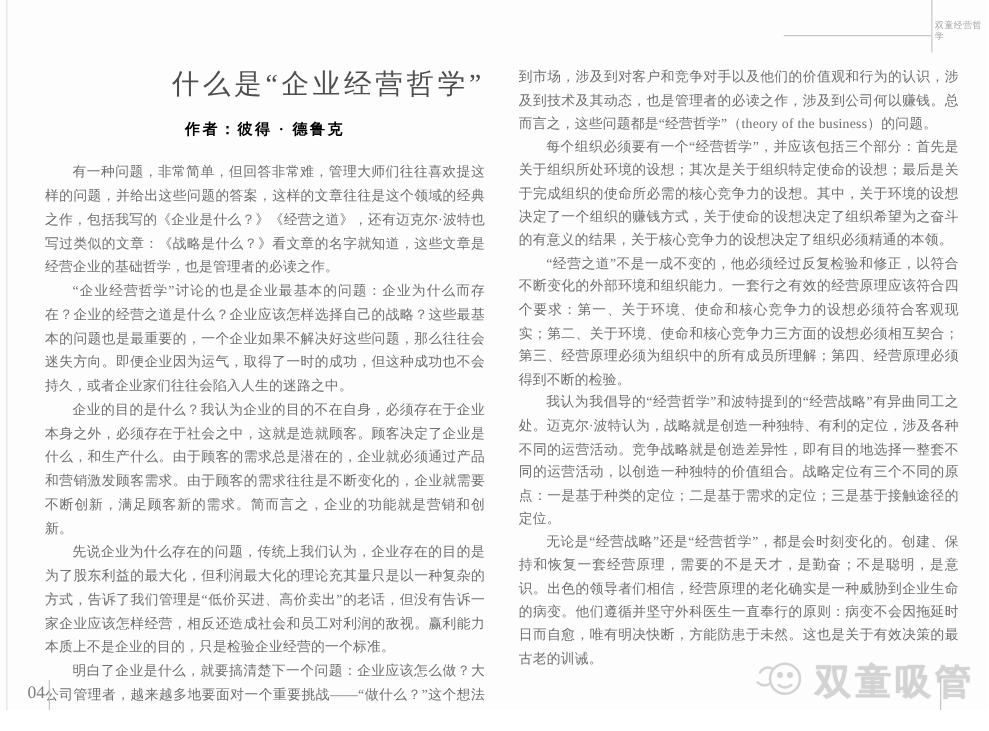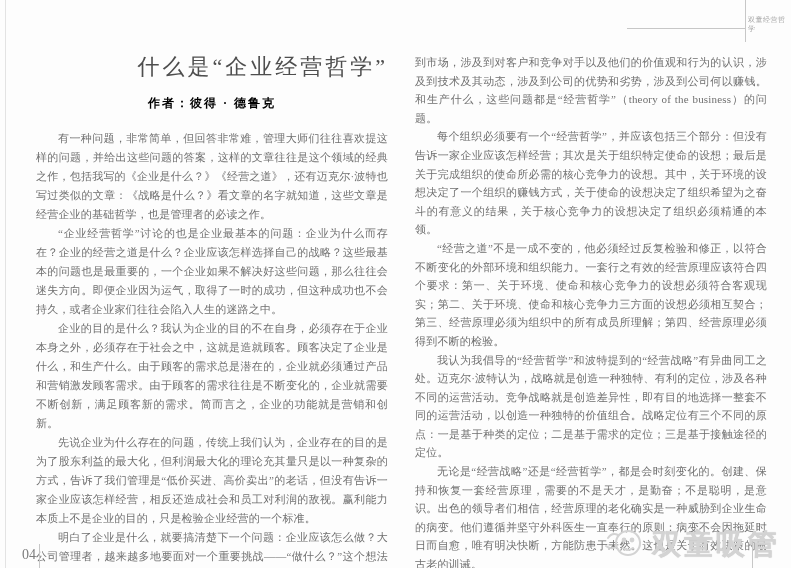--- a/index.html
+++ b/index.html
@@ -85,22 +85,22 @@
       <p>有一种问题，非常简单，但回答非常难，管理大师们往往喜欢提这样的问题，并给出这些问题的答案，这样的文章往往是这个领域的经典之作，包括我写的《企业是什么？》《经营之道》，还有迈克尔·波特也写过类似的文章：《战略是什么？》看文章的名字就知道，这些文章是经营企业的基础哲学，也是管理者的必读之作。</p>
       <p>“企业经营哲学”讨论的也是企业最基本的问题：企业为什么而存在？企业的经营之道是什么？企业应该怎样选择自己的战略？这些最基本的问题也是最重要的，一个企业如果不解决好这些问题，那么往往会迷失方向。即便企业因为运气，取得了一时的成功，但这种成功也不会持久，或者企业家们往往会陷入人生的迷路之中。</p>
       <p>企业的目的是什么？我认为企业的目的不在自身，必须存在于企业本身之外，必须存在于社会之中，这就是造就顾客。顾客决定了企业是什么，和生产什么。由于顾客的需求总是潜在的，企业就必须通过产品和营销激发顾客需求。由于顾客的需求往往是不断变化的，企业就需要不断创新，满足顾客新的需求。简而言之，企业的功能就是营销和创新。</p>
       <p>先说企业为什么存在的问题，传统上我们认为，企业存在的目的是为了股东利益的最大化，但利润最大化的理论充其量只是以一种复杂的方式，告诉了我们管理是“低价买进、高价卖出”的老话，但没有告诉一家企业应该怎样经营，相反还造成社会和员工对利润的敌视。赢利能力本质上不是企业的目的，只是检验企业经营的一个标准。</p>
       <p>明白了企业是什么，就要搞清楚下一个问题：企业应该怎么做？大公司管理者，越来越多地要面对一个重要挑战——“做什么？”这个想法涉及</p>
     </div>
   </div>
 
   <div id="right-page" class="page-col">
     <div class="body-text">
-      <p class="no-indent">到市场，涉及到对客户和竞争对手以及他们的价值观和行为的认识，涉及到技术及其动态，涉及到公司的优势和劣势，涉及到公司何以赚钱。和生产什么，这些问题都是“经营哲学”（theory of the business）的问题。</p>
-      <p>每个组织必须要有一个“经营哲学”，并应该包括三个部分：但没有告诉一家企业应该怎样经营；其次是关于组织特定使命的设想；最后是关于完成组织的使命所必需的核心竞争力的设想。其中，关于环境的设想决定了一个组织的赚钱方式，关于使命的设想决定了组织希望为之奋斗的有意义的结果，关于核心竞争力的设想决定了组织必须精通的本领。</p>
+      <p class="no-indent">到市场，涉及到对客户和竞争对手以及他们的价值观和行为的认识，涉及到技术及其动态，也是管理者的必读之作，涉及到公司何以赚钱。总而言之，这些问题都是“经营哲学”（theory of the business）的问题。</p>
+      <p>每个组织必须要有一个“经营哲学”，并应该包括三个部分：首先是关于组织所处环境的设想；其次是关于组织特定使命的设想；最后是关于完成组织的使命所必需的核心竞争力的设想。其中，关于环境的设想决定了一个组织的赚钱方式，关于使命的设想决定了组织希望为之奋斗的有意义的结果，关于核心竞争力的设想决定了组织必须精通的本领。</p>
       <p>“经营之道”不是一成不变的，他必须经过反复检验和修正，以符合不断变化的外部环境和组织能力。一套行之有效的经营原理应该符合四个要求：第一、关于环境、使命和核心竞争力的设想必须符合客观现实；第二、关于环境、使命和核心竞争力三方面的设想必须相互契合；第三、经营原理必须为组织中的所有成员所理解；第四、经营原理必须得到不断的检验。</p>
       <p>我认为我倡导的“经营哲学”和波特提到的“经营战略”有异曲同工之处。迈克尔·波特认为，战略就是创造一种独特、有利的定位，涉及各种不同的运营活动。竞争战略就是创造差异性，即有目的地选择一整套不同的运营活动，以创造一种独特的价值组合。战略定位有三个不同的原点：一是基于种类的定位；二是基于需求的定位；三是基于接触途径的定位。</p>
       <p>无论是“经营战略”还是“经营哲学”，都是会时刻变化的。创建、保持和恢复一套经营原理，需要的不是天才，是勤奋；不是聪明，是意识。出色的领导者们相信，经营原理的老化确实是一种威胁到企业生命的病变。他们遵循并坚守外科医生一直奉行的原则：病变不会因拖延时日而自愈，唯有明决快断，方能防患于未然。这也是关于有效决策的最古老的训诫。</p>
     </div>
   </div>
 
 
   <div class="watermark">
     <span>
       <svg width="46" height="38" viewBox="0 0 46 38">

